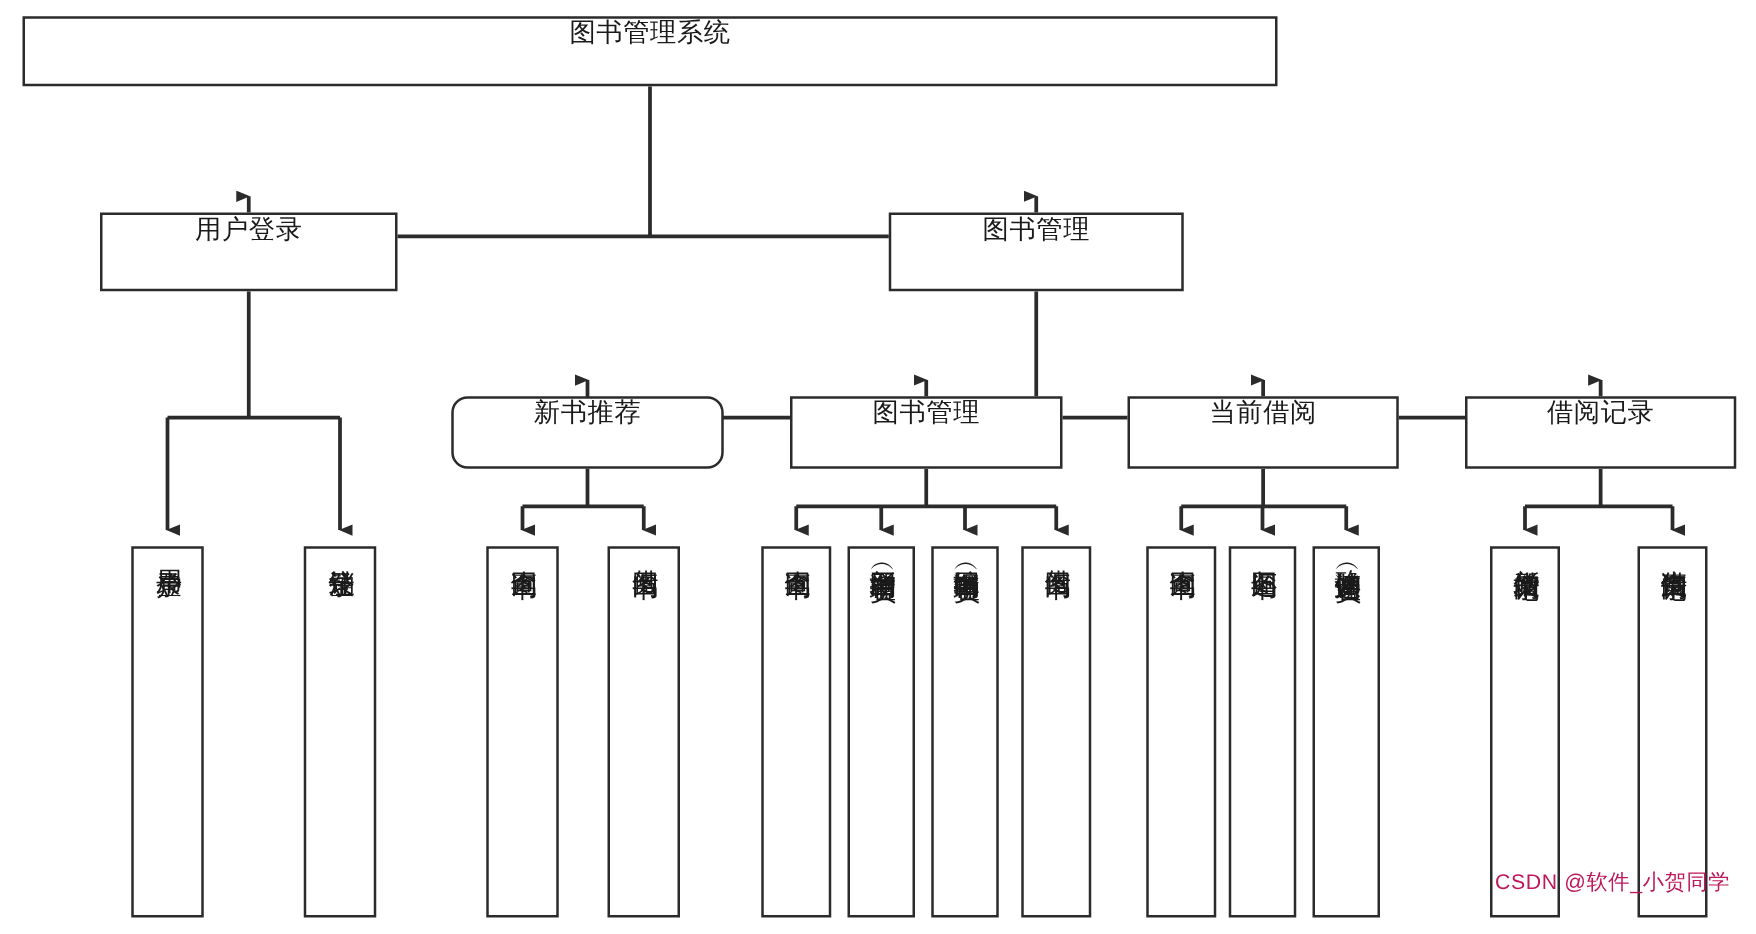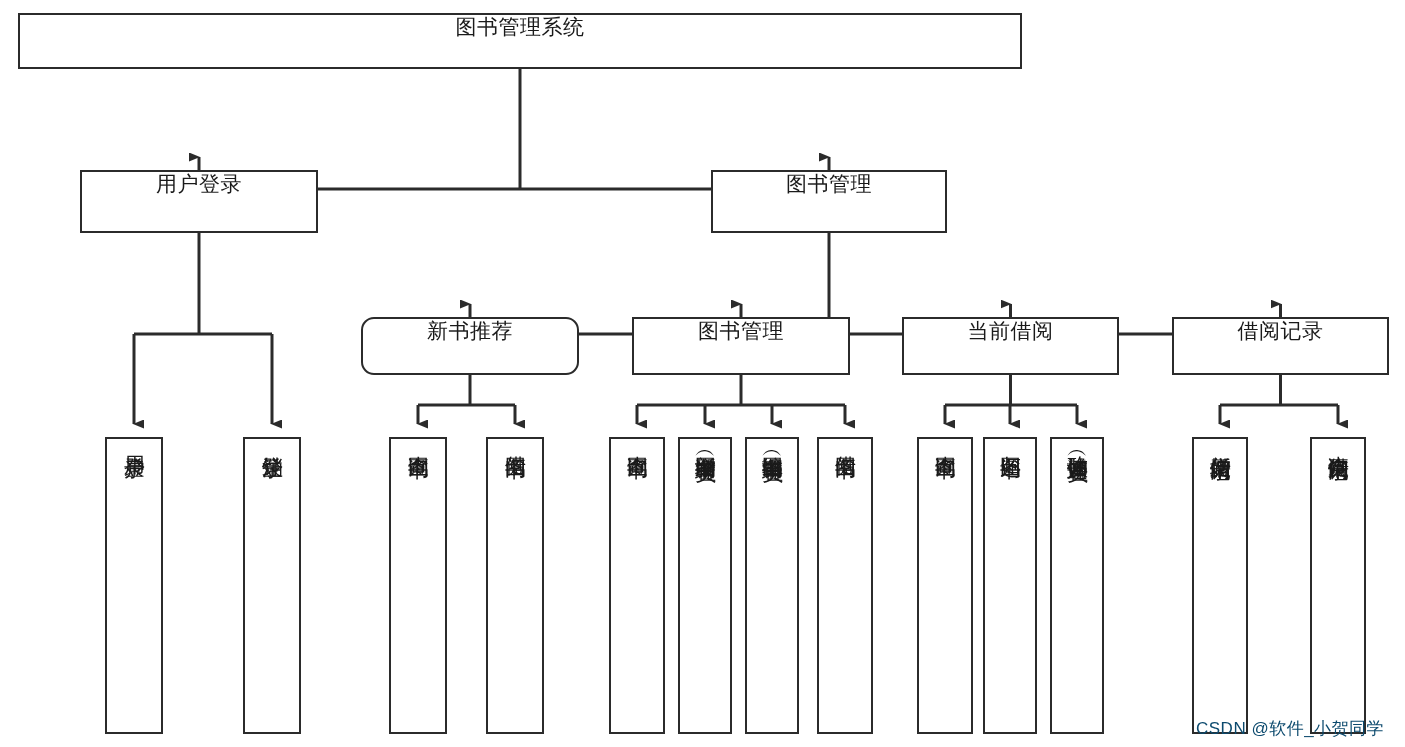--- a/index.html
+++ b/index.html
@@ -170,15 +170,15 @@
   <div class="node-box leaf-box" style="left: 1050px; top: 437px; width: 54px; height: 297px;">
     <span class="node-label-v">确认归还（管理员）</span>
   </div>
   <div class="node-box leaf-box" style="left: 1192px; top: 437px; width: 56px; height: 297px;">
     <span class="node-label-v">新增借阅记录</span>
   </div>
   <div class="node-box leaf-box" style="left: 1310px; top: 437px; width: 56px; height: 297px;">
     <span class="node-label-v">查询借阅记录</span>
   </div>
 
-  <div class="watermark" style="left: 1196px; top: 717px; color: #0c4a6e;">CSDN @软件_小贺同学</div>
+  <div class="watermark" style="left: 1196px; top: 694px; color: #be185d;">CSDN @软件_小贺同学</div>
 
 </div>
 
 </body></html>

